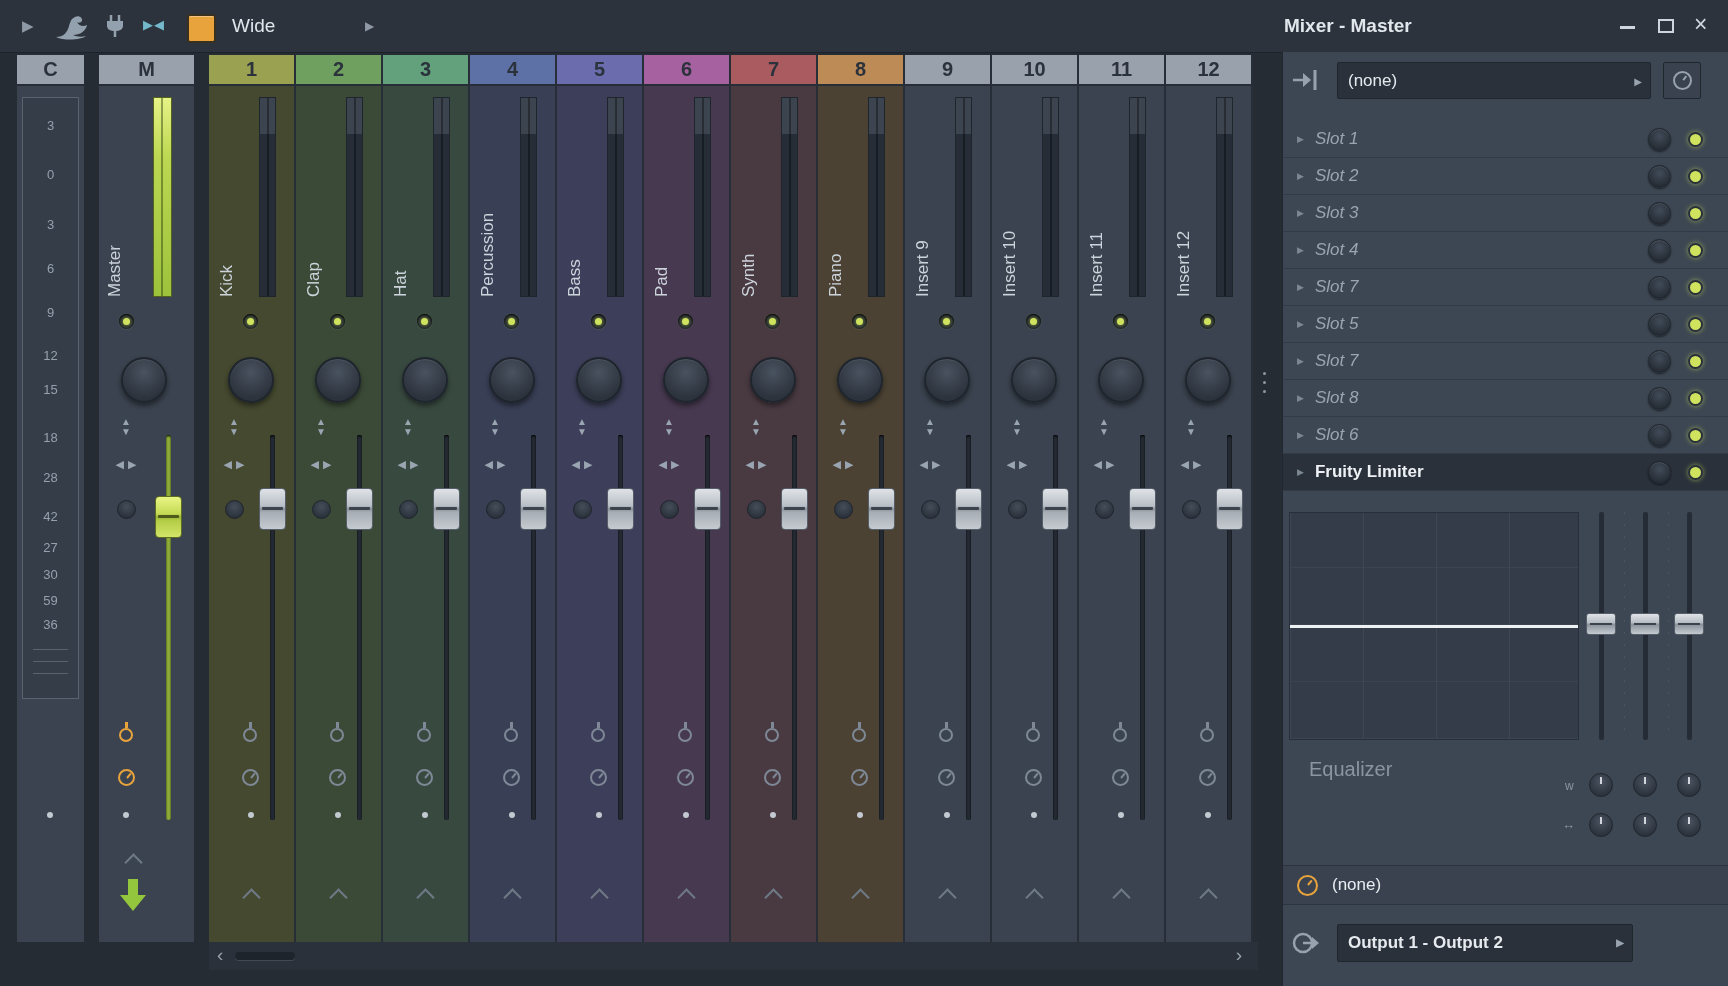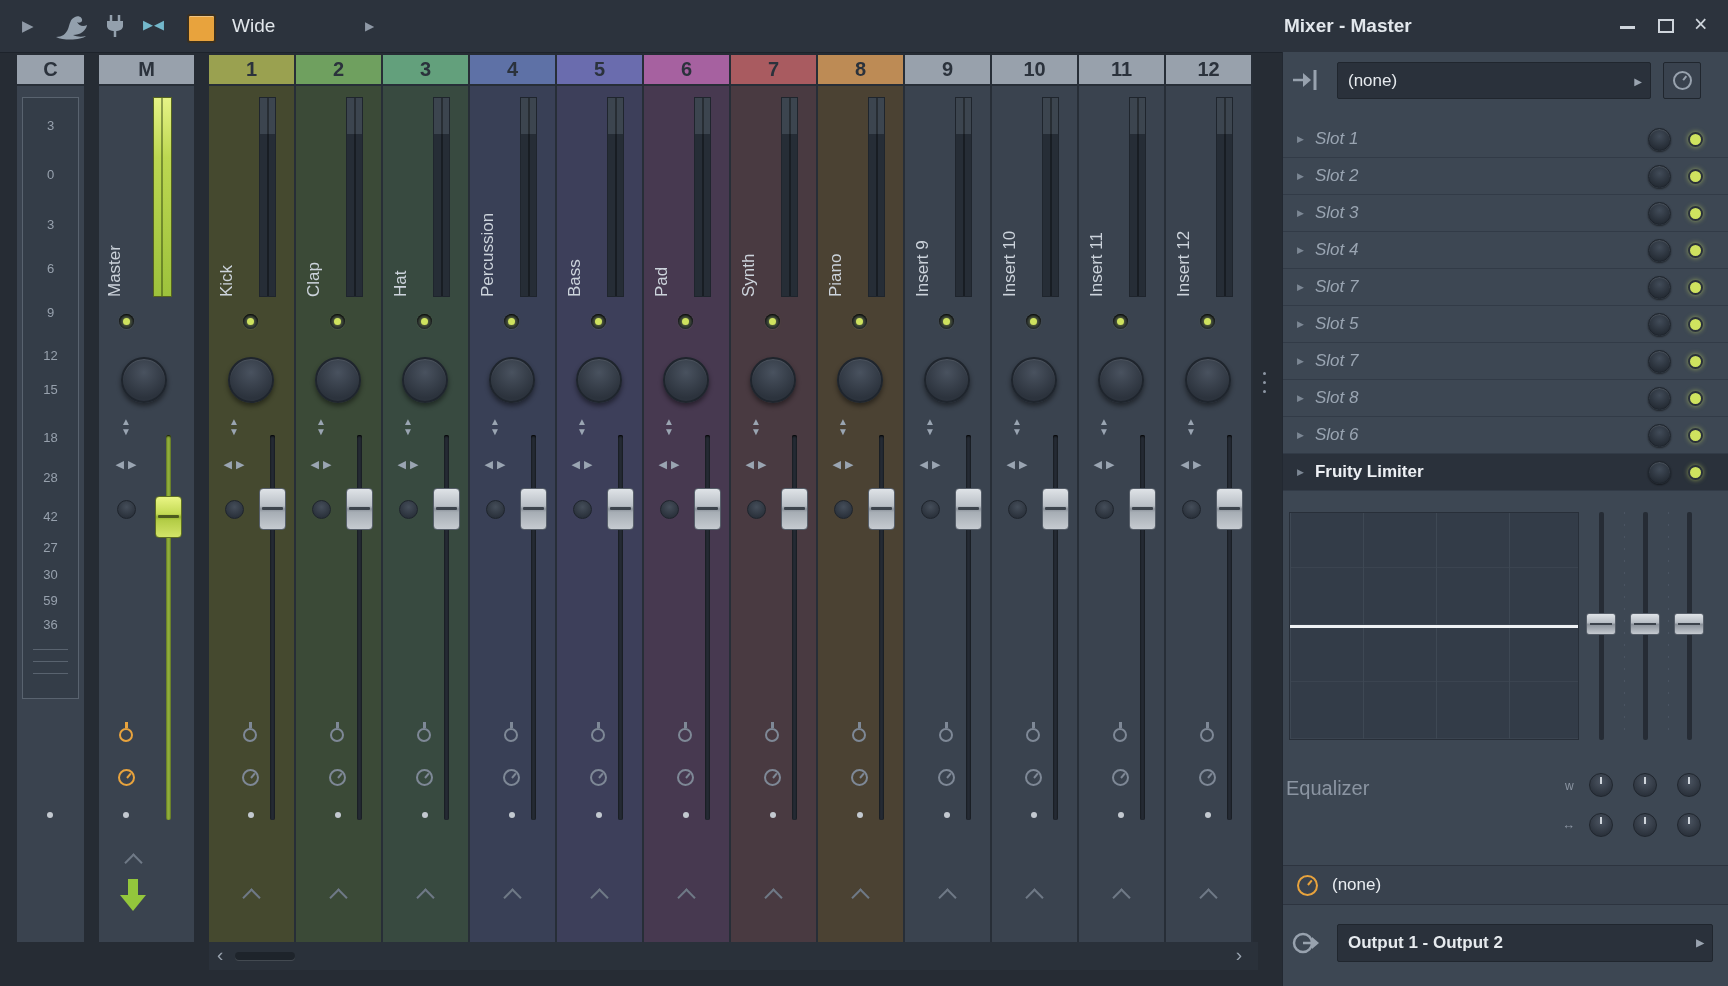--- a/index.html
+++ b/index.html
@@ -114,36 +114,36 @@
   .eq-graph{position:absolute;left:6px;top:460px;width:290px;height:228px;background:#333c48;border:1px solid #282f39;box-sizing:border-box;background-image:repeating-linear-gradient(90deg,#3e4854 0 1px,transparent 1px 73px),repeating-linear-gradient(0deg,#3b4450 0 1px,transparent 1px 57px);}
   .eq-line{position:absolute;left:0;right:0;top:112px;height:3px;background:#eef1f4;}
   .efader{position:absolute;top:460px;width:5px;height:228px;background:#262c35;border-radius:2px;}
   .ef1{left:316px}.ef2{left:360px}.ef3{left:404px}
   .ehandle{position:absolute;top:561px;width:30px;height:22px;border-radius:3px;background:linear-gradient(180deg,#dfe3e7,#b9bfc6 42%,#8b929b 52%,#c6cbd1);border:1px solid #565e69;box-sizing:border-box;}
   .ehandle::after{content:"";position:absolute;left:3px;right:3px;top:9px;height:2px;background:#3c434c;}
   .eh1{left:303px}.eh2{left:347px}.eh3{left:391px}
   .etick{position:absolute;top:460px;width:1px;height:228px;background:repeating-linear-gradient(180deg,#4a5462 0 2px,transparent 2px 12px);}
   .et1{left:341px}.et2{left:385px}
 
-  .eq-label{position:absolute;left:3px;top:706px;font-size:20px;color:#8b95a2;margin-top:19px;}
+  .eq-label{position:absolute;left:26px;top:706px;font-size:20px;color:#8b95a2;}
   .pknob{position:absolute;width:24px;height:24px;border-radius:50%;background:radial-gradient(circle at 50% 35%,#4a5360,#2b323c 75%);border:1px solid #20262e;box-sizing:border-box;}
   .pknob::after{content:"";position:absolute;left:10px;top:3px;width:2px;height:7px;background:#cfd5db;}
   .pk1{left:306px;top:721px}.pk2{left:350px;top:721px}.pk3{left:394px;top:721px}
   .pk4{left:306px;top:761px}.pk5{left:350px;top:761px}.pk6{left:394px;top:761px}
   .eq-w{position:absolute;left:282px;top:727px;font-size:12px;color:#8b95a2;}
   .eq-lr{position:absolute;left:279px;top:765px;font-size:13px;color:#8b95a2;}
 
   .time-row{position:absolute;left:0;right:0;top:813px;height:40px;background:#39424e;border-top:1px solid #2d343f;border-bottom:1px solid #2d343f;display:flex;align-items:center;padding-left:14px;box-sizing:border-box;}
   .time-row .cglyph{position:static;width:21px;height:21px;border-color:var(--accent-orange,#e8a33d);flex:none;position:relative;}
   .time-row .cglyph::after{background:var(--accent-orange,#e8a33d);}
   .time-label{margin-left:14px;font-size:17px;color:#e9edf1;}
 
   .output-row{position:absolute;left:0;right:0;top:871px;height:41px;}
   .out-icon{position:absolute;left:8px;top:5px;}
-  .output-dd{left:54px;top:1px;width:376px;height:38px;line-height:36px;padding-left:10px;font-weight:700;}
+  .output-dd{left:54px;top:1px;width:296px;height:38px;line-height:36px;padding-left:10px;font-weight:700;}
 </style>
 </head>
 <body>
 
 <div class="app" style="--accent-green: #cfe35f; --accent-orange: #e8a33d;">
 
   <div class="titlebar">
     <div class="tb-play">▶</div>
     <div class="tb-swan">
       <svg width="38" height="30" viewBox="0 0 38 30">

